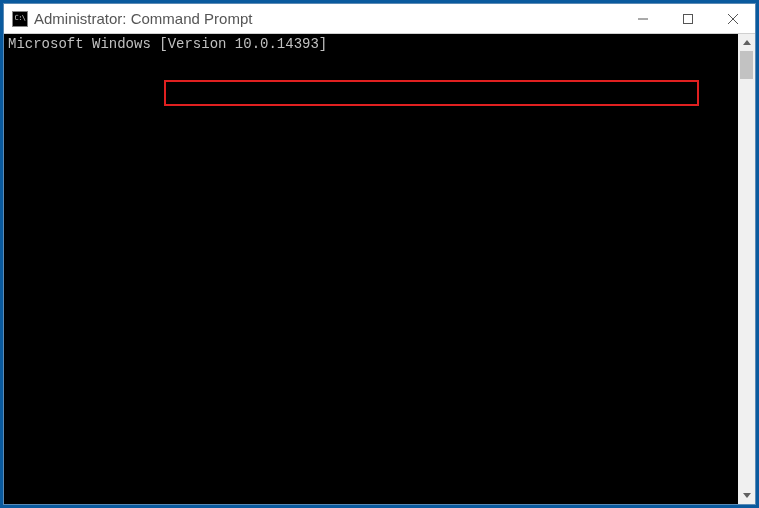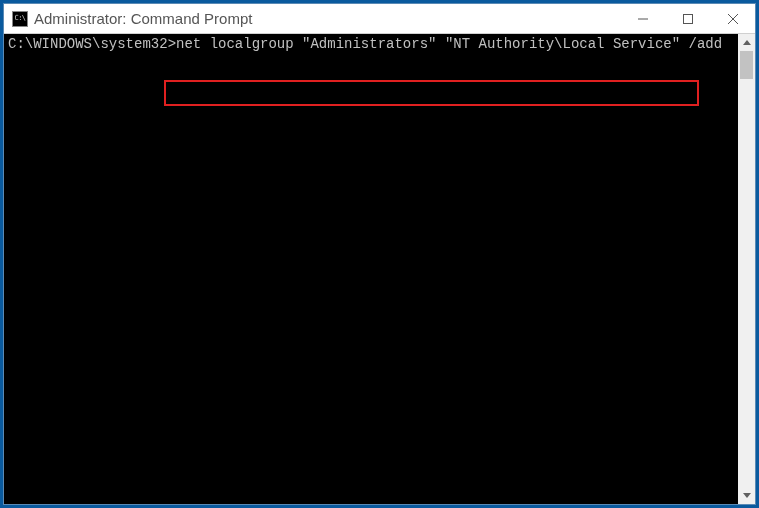--- a/index.html
+++ b/index.html
@@ -149,21 +149,21 @@
       <div class="titlebar-btn">
         <svg viewBox="0 0 10 10">
             <line x1="0" y1="0" x2="10" y2="10"></line>
             <line x1="10" y1="0" x2="0" y2="10"></line>
           </svg>
       </div>
     </div>
   </div>
 
   <div class="terminal-wrap">
-    <div class="terminal"><span class="line"></span><span class="cmd-line"><span>C:\WINDOWS\system32&gt;</span><span>net localgroup "Administrators" "NT Authority\Local Service" /add</span></span><div class="highlight-box"></div></div>
+    <div class="terminal"><span class="line">Microsoft Windows [Version 10.0.14393]</span><span class="line"></span><div class="highlight-box"></div></div>
 
     <div class="scrollbar">
       <div class="scroll-arrow">
         <svg width="8" height="5" viewBox="0 0 8 5">
             <path d="M0 5 L4 0 L8 5 Z" fill="#606060"></path>
           </svg>
       </div>
       <div class="scroll-track">
         <div class="scroll-thumb"></div>
       </div>

